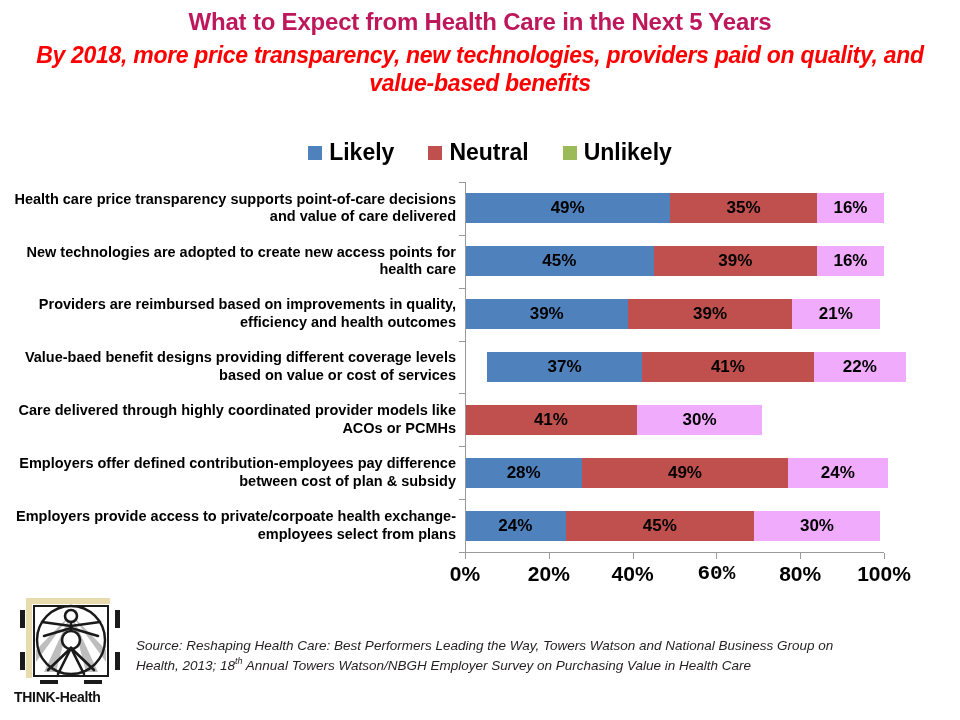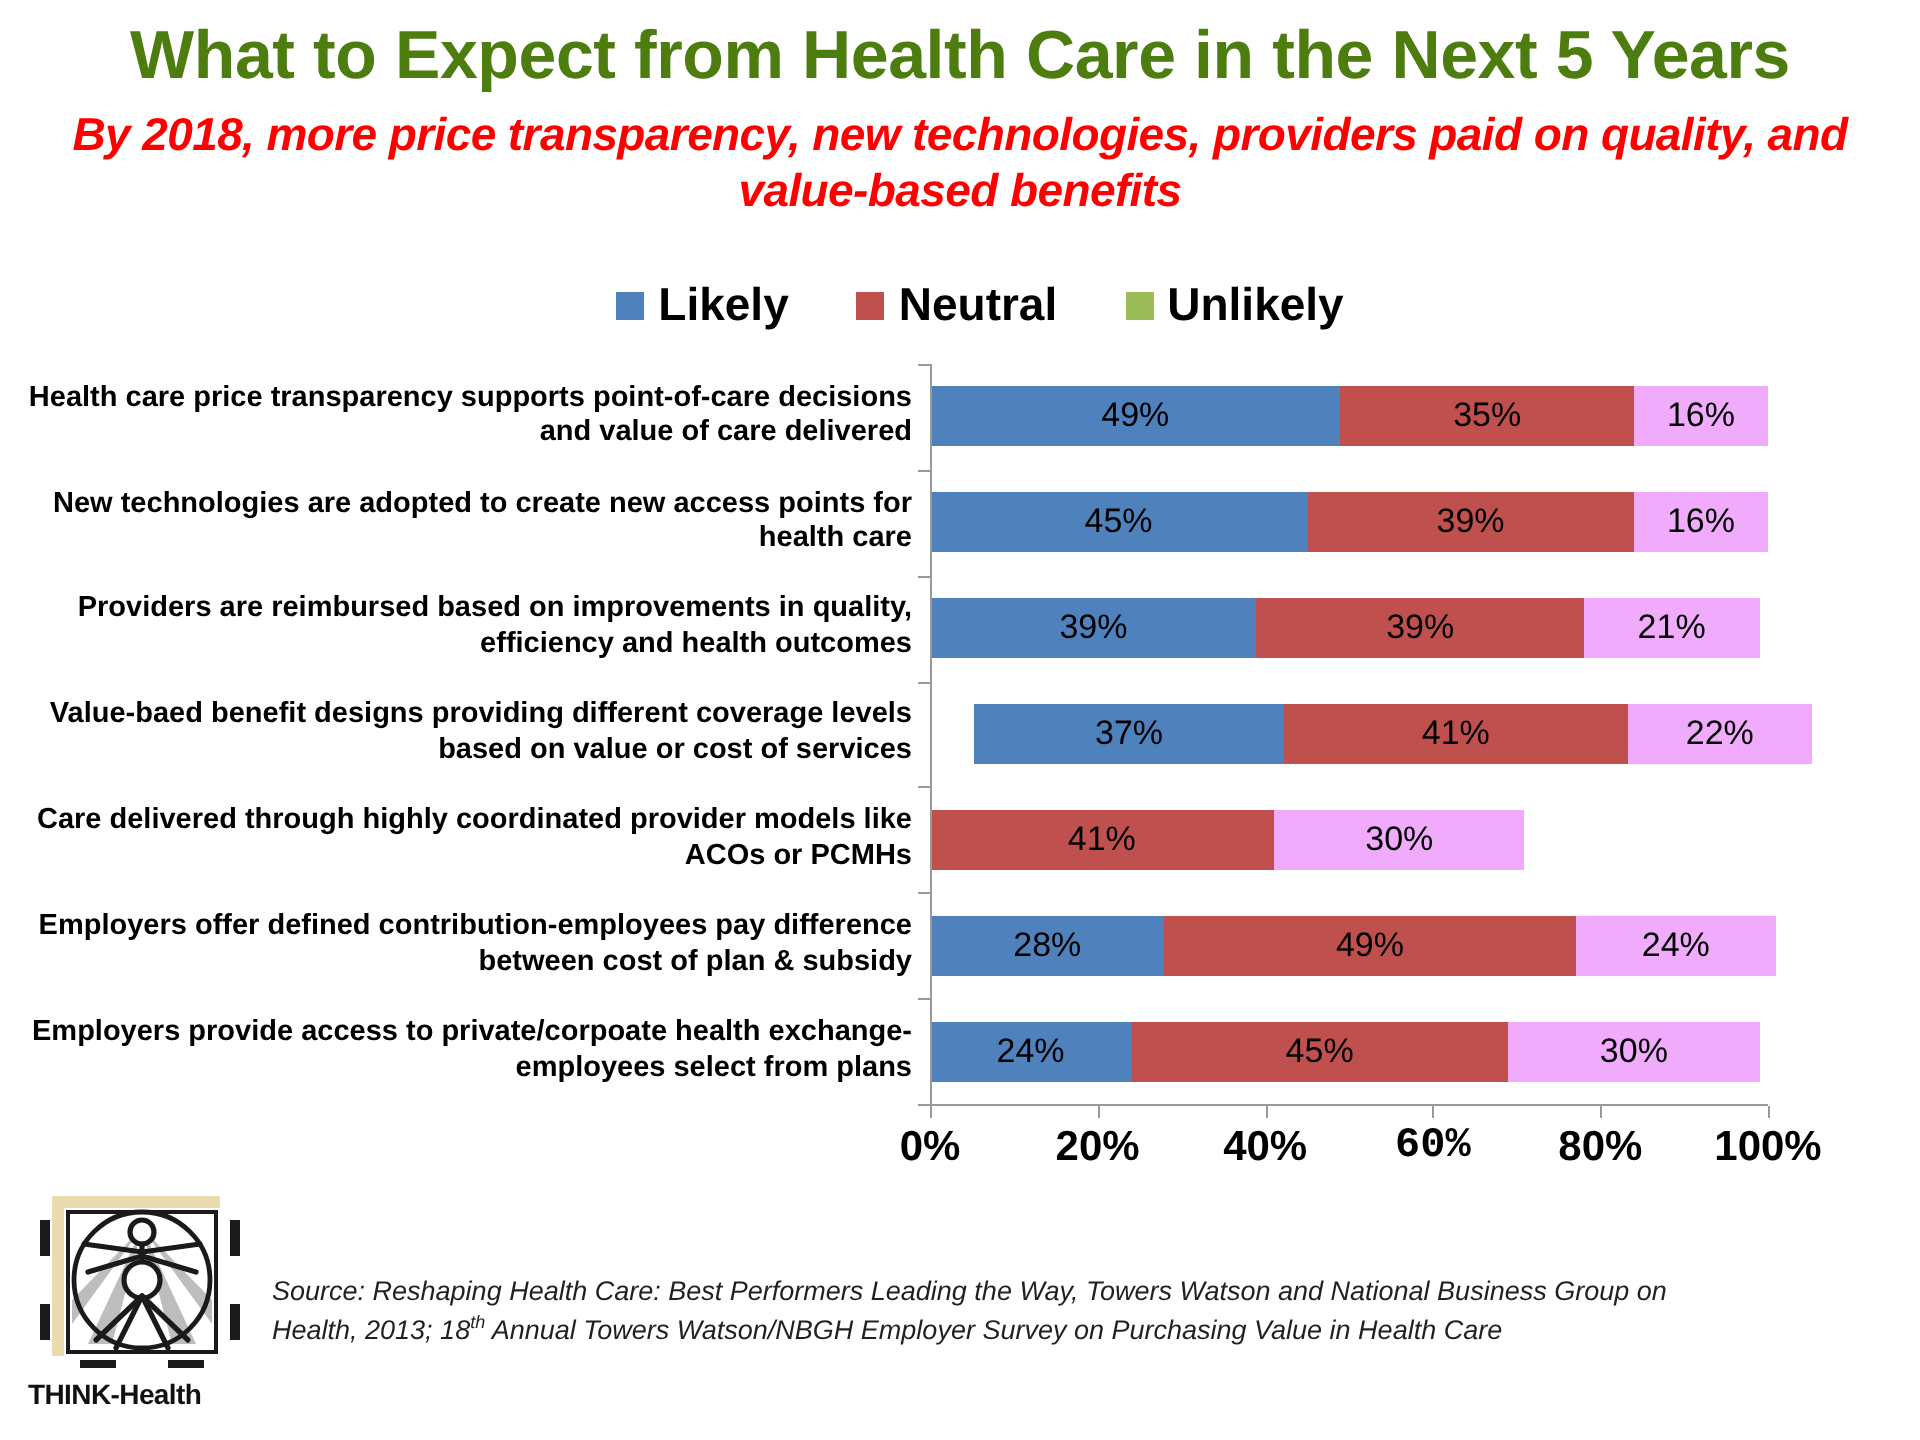--- a/index.html
+++ b/index.html
@@ -21,23 +21,23 @@
 
   
   .title-block {
     position: absolute;
     top: 8px;
     left: 0;
     width: 960px;
     text-align: center;
   }
   .main-title {
-    font-size: 34px;
-    font-weight: bold;
-    color: #4d7c0f;
+    font-size: 24px;
+    font-weight: bold;
+    color: #be185d;
     line-height: 1.18;
     letter-spacing: -0.2px;
   }
   .sub-title {
     margin-top: 5px;
     font-size: 23px;
     font-weight: bold;
     font-style: italic;
     color: #ff0000;
     line-height: 1.22;
@@ -121,21 +121,21 @@
     display: flex;
     width: 100%;
     height: 30px;
   }
 
   .seg {
     display: flex;
     align-items: center;
     justify-content: center;
     font-size: 17px;
-    font-weight: normal;
+    font-weight: bold;
     color: #000000;
     height: 100%;
   }
   .seg.likely   { background: #4f81bd; }
   .seg.neutral  { background: #c0504d; }
   .seg.unlikely { background: #f0abfc; }
 
   
   .axis-line-v {
     position: absolute;

